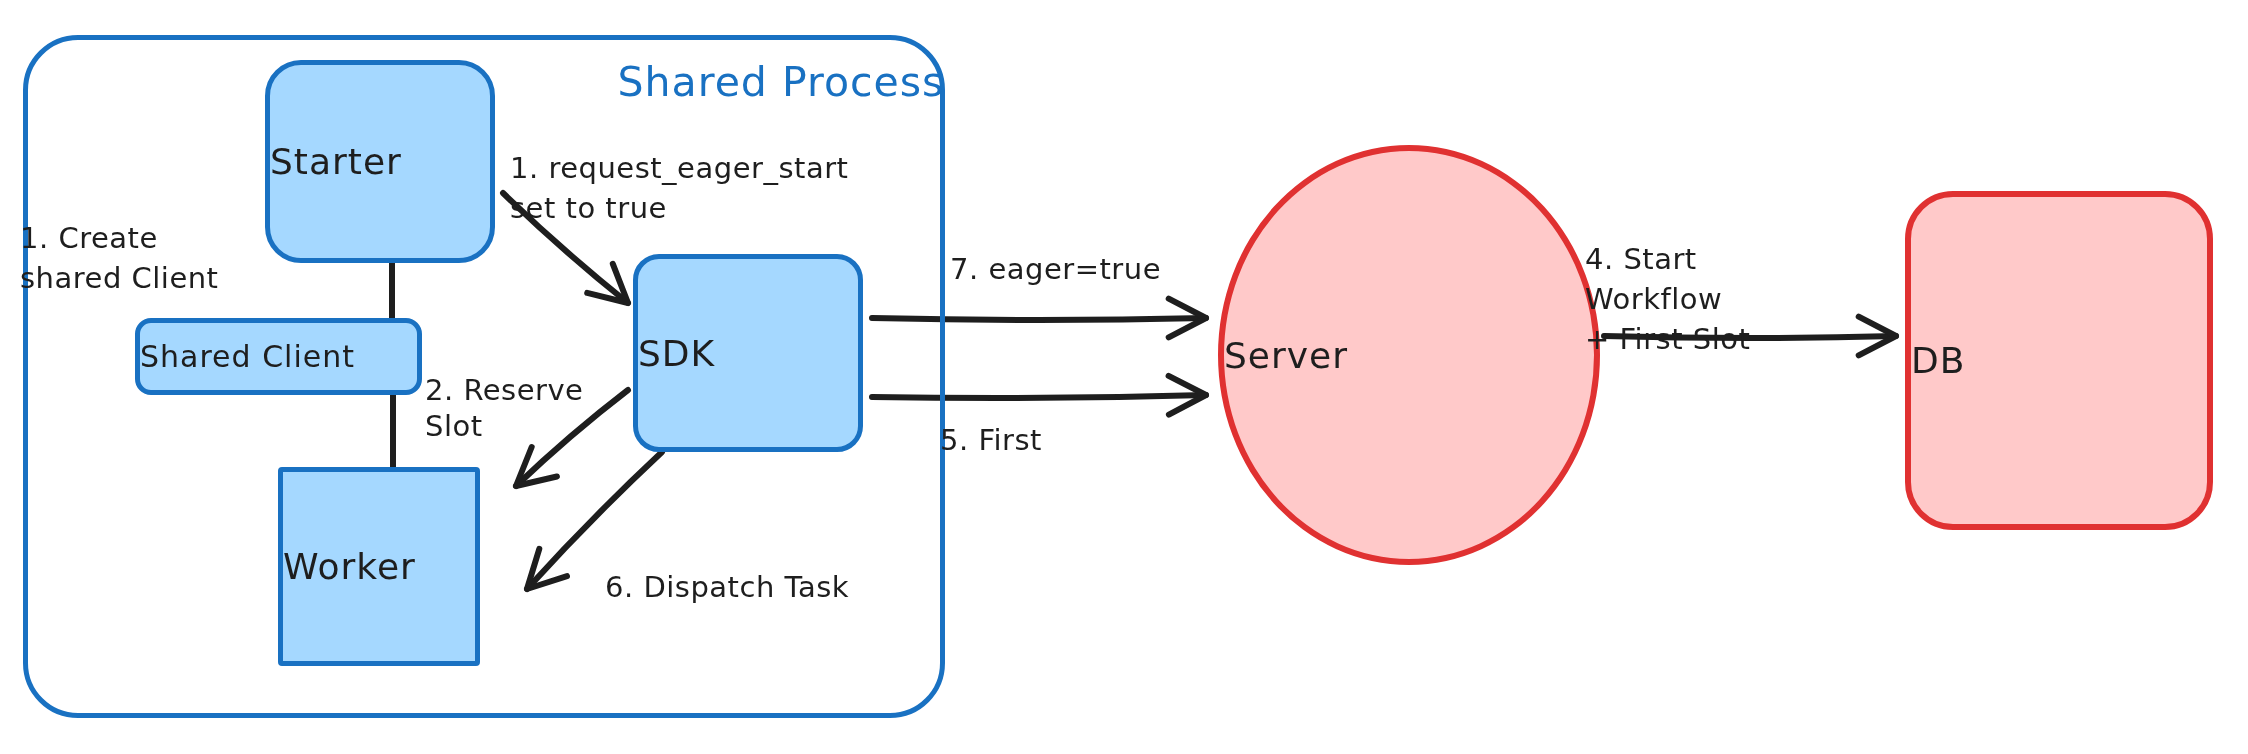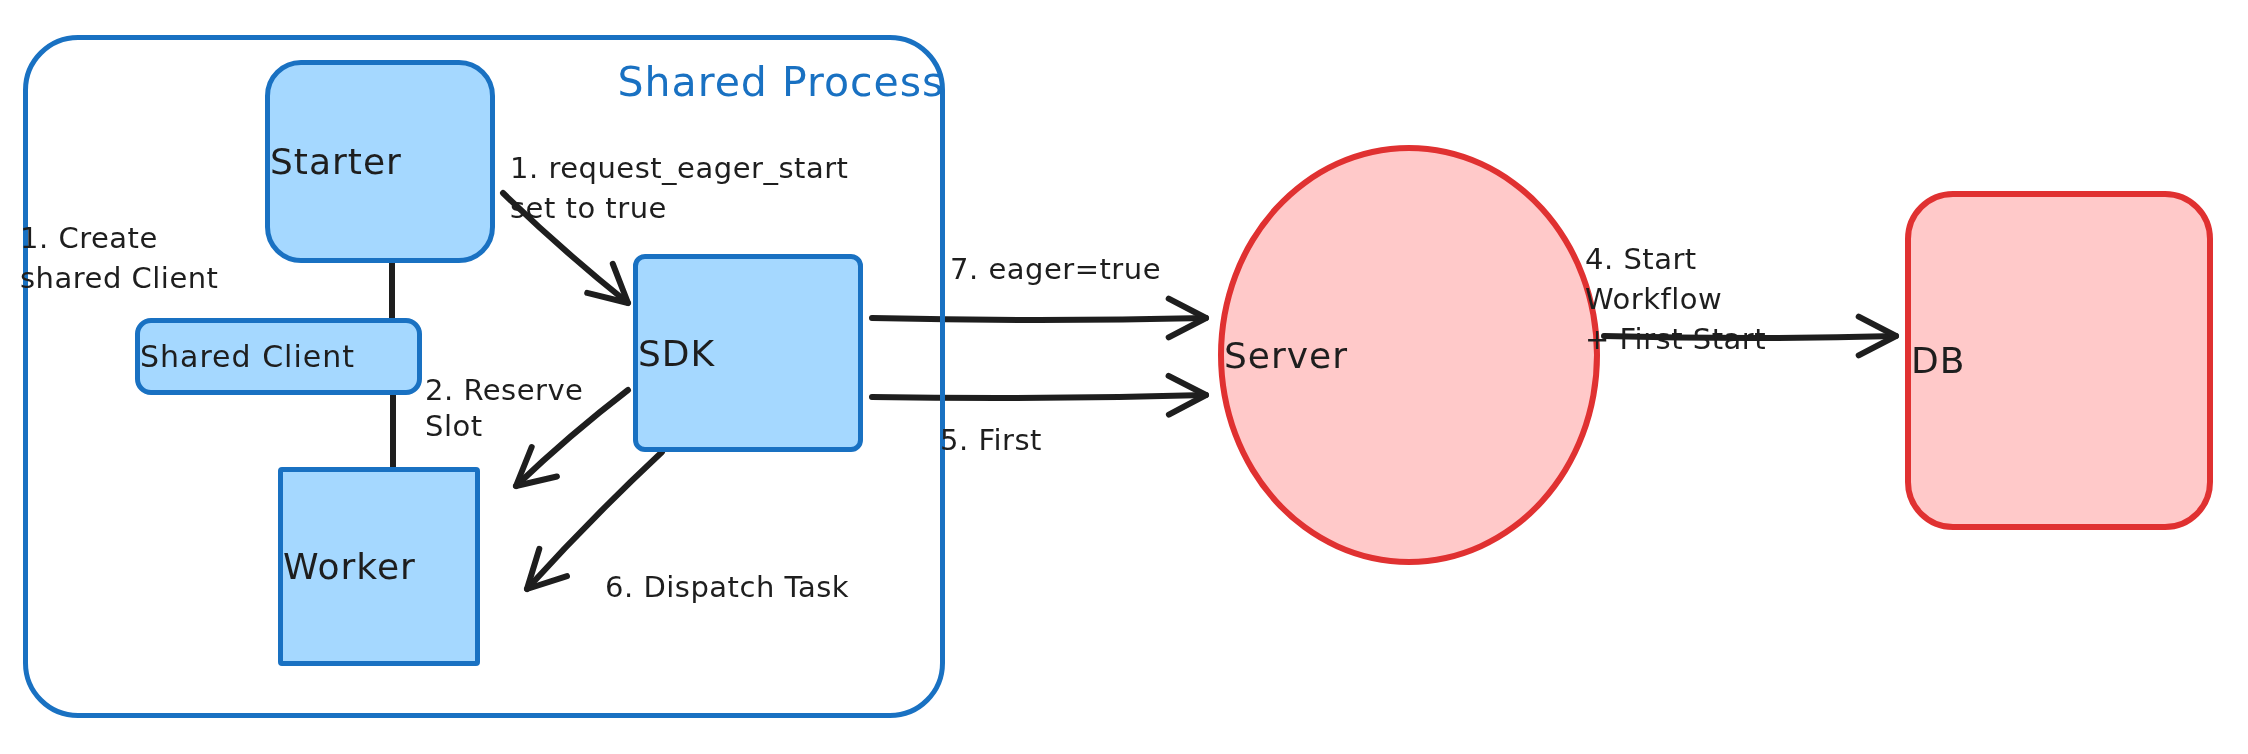--- a/index.html
+++ b/index.html
@@ -56,21 +56,21 @@
     background: var(--blue-fill, #a5d8ff);
     border: 5px solid var(--blue-stroke, #1971c2);
   }
   .node-red {
     background: var(--red-fill, #ffc9c9);
     border: 6px solid var(--red-stroke, #e03131);
   }
   .node-starter   { left: 265px;  top: 60px;  width: 230px; height: 203px; border-radius: 36px; }
   .node-shared-client { left: 135px; top: 318px; width: 287px; height: 77px; border-radius: 16px; font-size: 30px; }
   .node-worker    { left: 278px;  top: 467px; width: 202px; height: 199px; border-radius: 4px; }
-  .node-sdk       { left: 633px;  top: 254px; width: 230px; height: 198px; border-radius: 12px; }
+  .node-sdk       { left: 633px;  top: 254px; width: 230px; height: 198px; border-radius: 26px; }
   .node-server    { left: 1218px; top: 145px; width: 382px; height: 420px; border-radius: 50%; }
   .node-db        { left: 1905px; top: 191px; width: 308px; height: 339px; border-radius: 48px; }
   .annotation {
     position: absolute;
     text-align: left;
     font-size: 29px;
     letter-spacing: 0.5px;
     line-height: 40px;
     z-index: 3;
     color: var(--ink, #1e1e1e);
@@ -163,21 +163,21 @@
     <div>2. Reserve</div>
     <div>Slot</div>
   </div>
 
   <div class="annotation ann-eager-true">
     <div>7. eager=true</div>
   </div>
 
   <div class="annotation ann-start-workflow">
     <div>4. Start Workflow</div>
-    <div>+ First Start</div>
+    <div>+ First Slot</div>
   </div>
 
   <div class="annotation ann-first-wft">
     <div>5. First</div>
   </div>
 
   <div class="annotation ann-dispatch-task">
     <div>6. Dispatch Task</div>
   </div>
 

